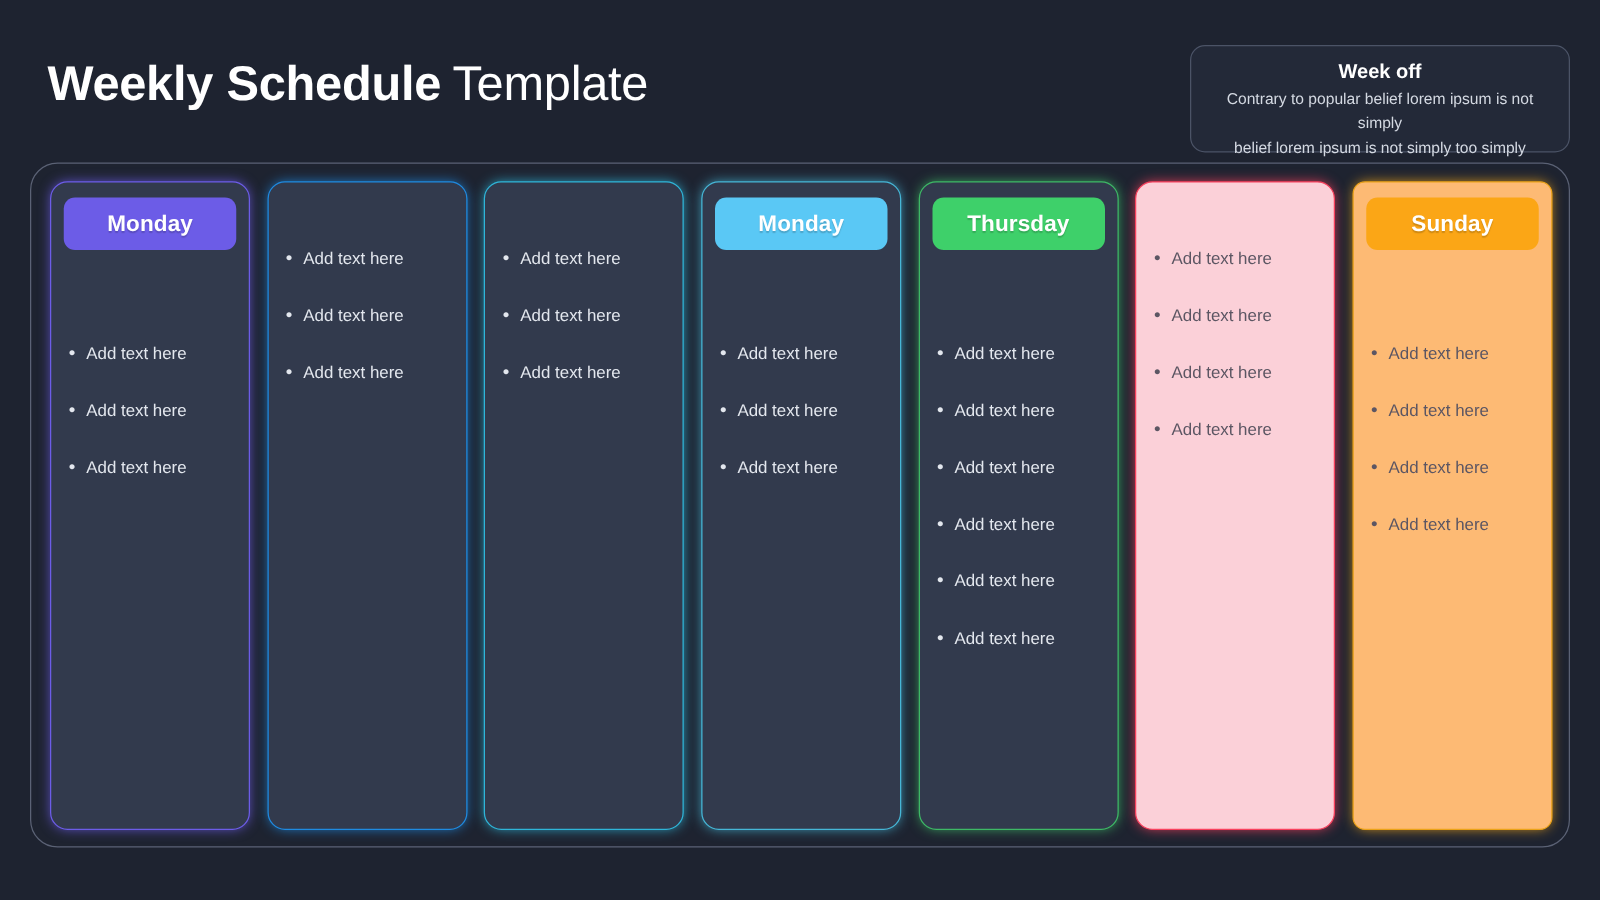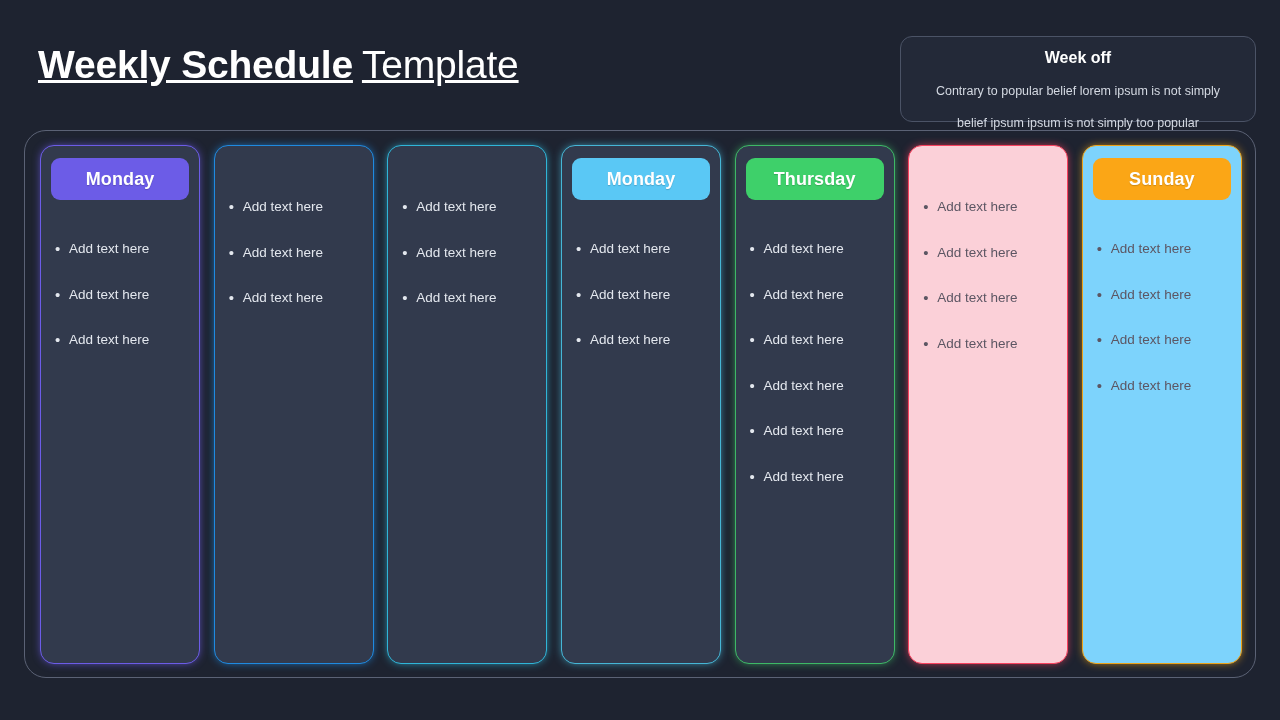--- a/index.html
+++ b/index.html
@@ -18,59 +18,58 @@
   }
 
   
   .page-header {
     position: absolute;
     left: 38px;
     top: 40px;
     width: 820px;
     height: 56px;
     display: flex;
-    align-items: flex-start;
-    text-decoration: underline;
+    align-items: center;
   }
 
   .title {
     font-size: 39px;
     line-height: 50px;
     letter-spacing: -0.2px;
     color: #ffffff;
     white-space: nowrap;
   }
   .title .strong { font-weight: 700; }
   .title .light  { font-weight: 300; margin-left: 9px; }
 
   
   .weekoff {
     position: absolute;
     right: 24px;
     top: 36px;
-    width: 356px;
+    width: 304px;
     height: 86px;
     border: 1px solid #4b5366;
     border-radius: 12px;
     background: #232938;
     padding: 10px 14px 8px 14px;
     text-align: center;
   }
   .weekoff-title {
     font-size: 16px;
     font-weight: 700;
     color: #ffffff;
     line-height: 22px;
   }
   .weekoff-body {
     font-size: 12.5px;
     font-weight: 400;
     color: #d4d9e2;
     line-height: 19px;
-    margin-top: 13px;
+    margin-top: 1px;
   }
 
   
   .board {
     position: absolute;
     left: 24px;
     top: 130px;
     width: 1232px;
     height: 548px;
     border: 1px solid #5b6275;
@@ -90,20 +89,21 @@
 
   
   .day-card {
     flex: 1 1 0;
     border-radius: 14px;
     border: 1px solid rgba(255,255,255,0.18);
     padding: 12px 10px 10px 10px;
     position: relative;
     display: flex;
     flex-direction: column;
+    gap: 34px;
   }
 
   .day-card.dark {
     background: #323a4d;
   }
 
   .day-header {
     height: 42px;
     border-radius: 9px;
     display: flex;
@@ -147,35 +147,35 @@
   
   .day-card { box-shadow: 0 0 10px -2px var(--glow, transparent); border-color: var(--glow, rgba(255,255,255,0.15)); }
   .day-header { background: var(--accent); }
 
   .c-mon { --accent:#6c5ce7; --glow:#6c5ce7; }
   .c-tue { --accent:#0a84f0; --glow:#1f8ae0; }
   .c-wed { --accent:#29b6e8; --glow:#2fb5d8; }
   .c-thu { --accent:#5ac8f5; --glow:#46b6d6; }
   .c-fri { --accent:#3ed06a; --glow:#3eb866; }
   .c-sat { --accent:#f8415e; --glow:#f8415e; background:#fbd0d8; }
-  .c-sun { --accent:#fba616; --glow:#eca218; background:#7dd3fc; }
+  .c-sun { --accent:#fba616; --glow:#eca218; background:#fdba74;border-radius:10px; }
 </style>
 </head>
 <body>
 
 <div class="page-header">
   <h1 class="title">
     <span class="strong">Weekly Schedule</span><span class="light">Template</span>
   </h1>
 </div>
 
 <div class="weekoff">
   <div class="weekoff-title">Week off</div>
   <div class="weekoff-body">Contrary to popular belief lorem ipsum is not simply</div>
-  <div class="weekoff-body">belief ipsum ipsum is not simply too popular</div>
+  <div class="weekoff-body">belief lorem ipsum is not simply too simply</div>
 </div>
 
 <div class="board">
   <div class="columns" id="columns">
       <div class="day-card dark c-mon">
         <div class="day-header">Monday</div>
         <ul class="day-list">
           <li>
             <span class="bullet">•</span>
             <span>Add text here</span>

